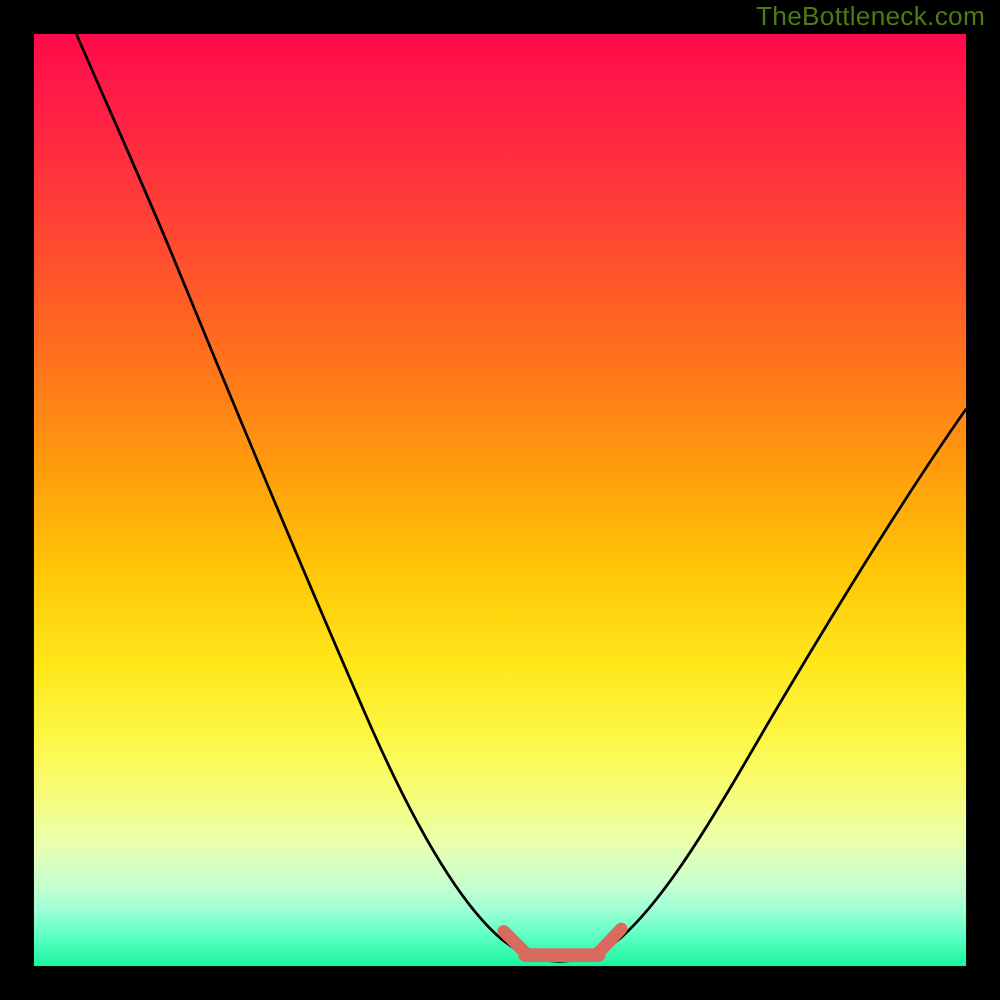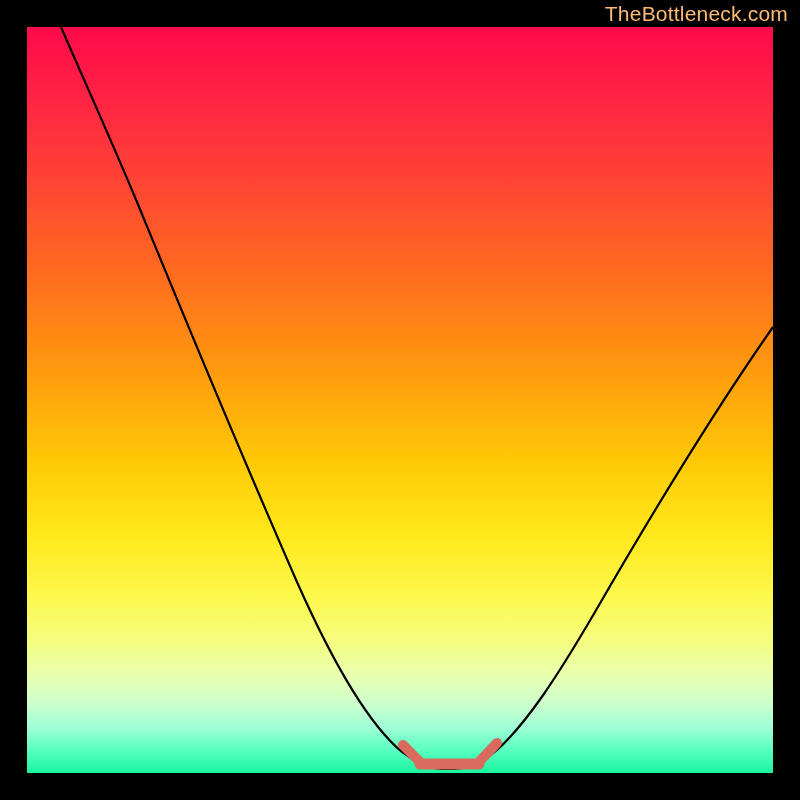--- a/index.html
+++ b/index.html
@@ -14,21 +14,21 @@
   .frame {
     position: relative;
     width: 800px;
     height: 800px;
     background: #000;
   }
   .watermark {
     position: absolute;
     top: 2px;
     right: 12px;
-    color: #fdba74;
+    color: #4d7c0f;
     font-size: 21px;
     letter-spacing: 0.2px;
     z-index: 10;
   }
   .plot-area {
     position: absolute;
     left: 27px;
     top: 27px;
     width: 746px;
     height: 746px;

